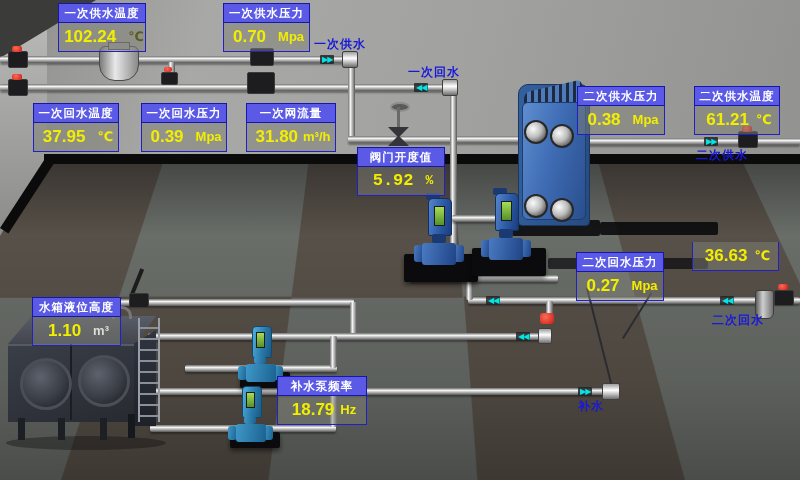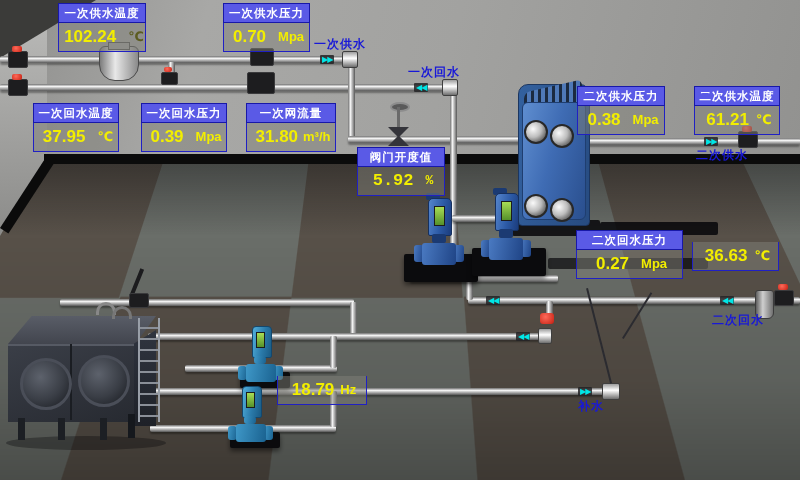--- a/index.html
+++ b/index.html
@@ -269,33 +269,41 @@
         <span class="gunit">Mpa</span>
       </div>
   </div>
   <div class="gauge" style="left:694px;top:86px;width:86px;">
     <div class="glabel">二次供水温度</div>
     <div class="gvalue" style="gap:7px;">
         <span class="gnum">61.21</span>
         <span class="gunit">℃</span>
       </div>
   </div>
-  <div class="gauge" style="left:576px;top:230px;width:107px;">
+  <div class="gauge" style="left:576px;top:252px;width:88px;">
     <div class="glabel">二次回水压力</div>
     <div class="gvalue">
         <span class="gnum">0.27</span>
         <span class="gunit">Mpa</span>
       </div>
   </div>
   <div class="gauge" style="left:692px;top:242px;width:87px;">
     <div class="gvalue" style="gap:7px;">
         <span class="gnum">36.63</span>
         <span class="gunit">℃</span>
       </div>
   </div>
+  <div class="gauge" style="left:32px;top:297px;width:89px;">
+    <div class="glabel">水箱液位高度</div>
+    <div class="gvalue">
+        <span class="gnum">1.10</span>
+        <span class="gunit light">m³</span>
+      </div>
+  </div>
   <div class="gauge" style="left:277px;top:376px;width:90px;">
+    <div class="glabel">补水泵频率</div>
     <div class="gvalue" style="gap:6px;">
         <span class="gnum">18.79</span>
         <span class="gunit">Hz</span>
       </div>
   </div>
 
 </div>
 
 </body></html>

